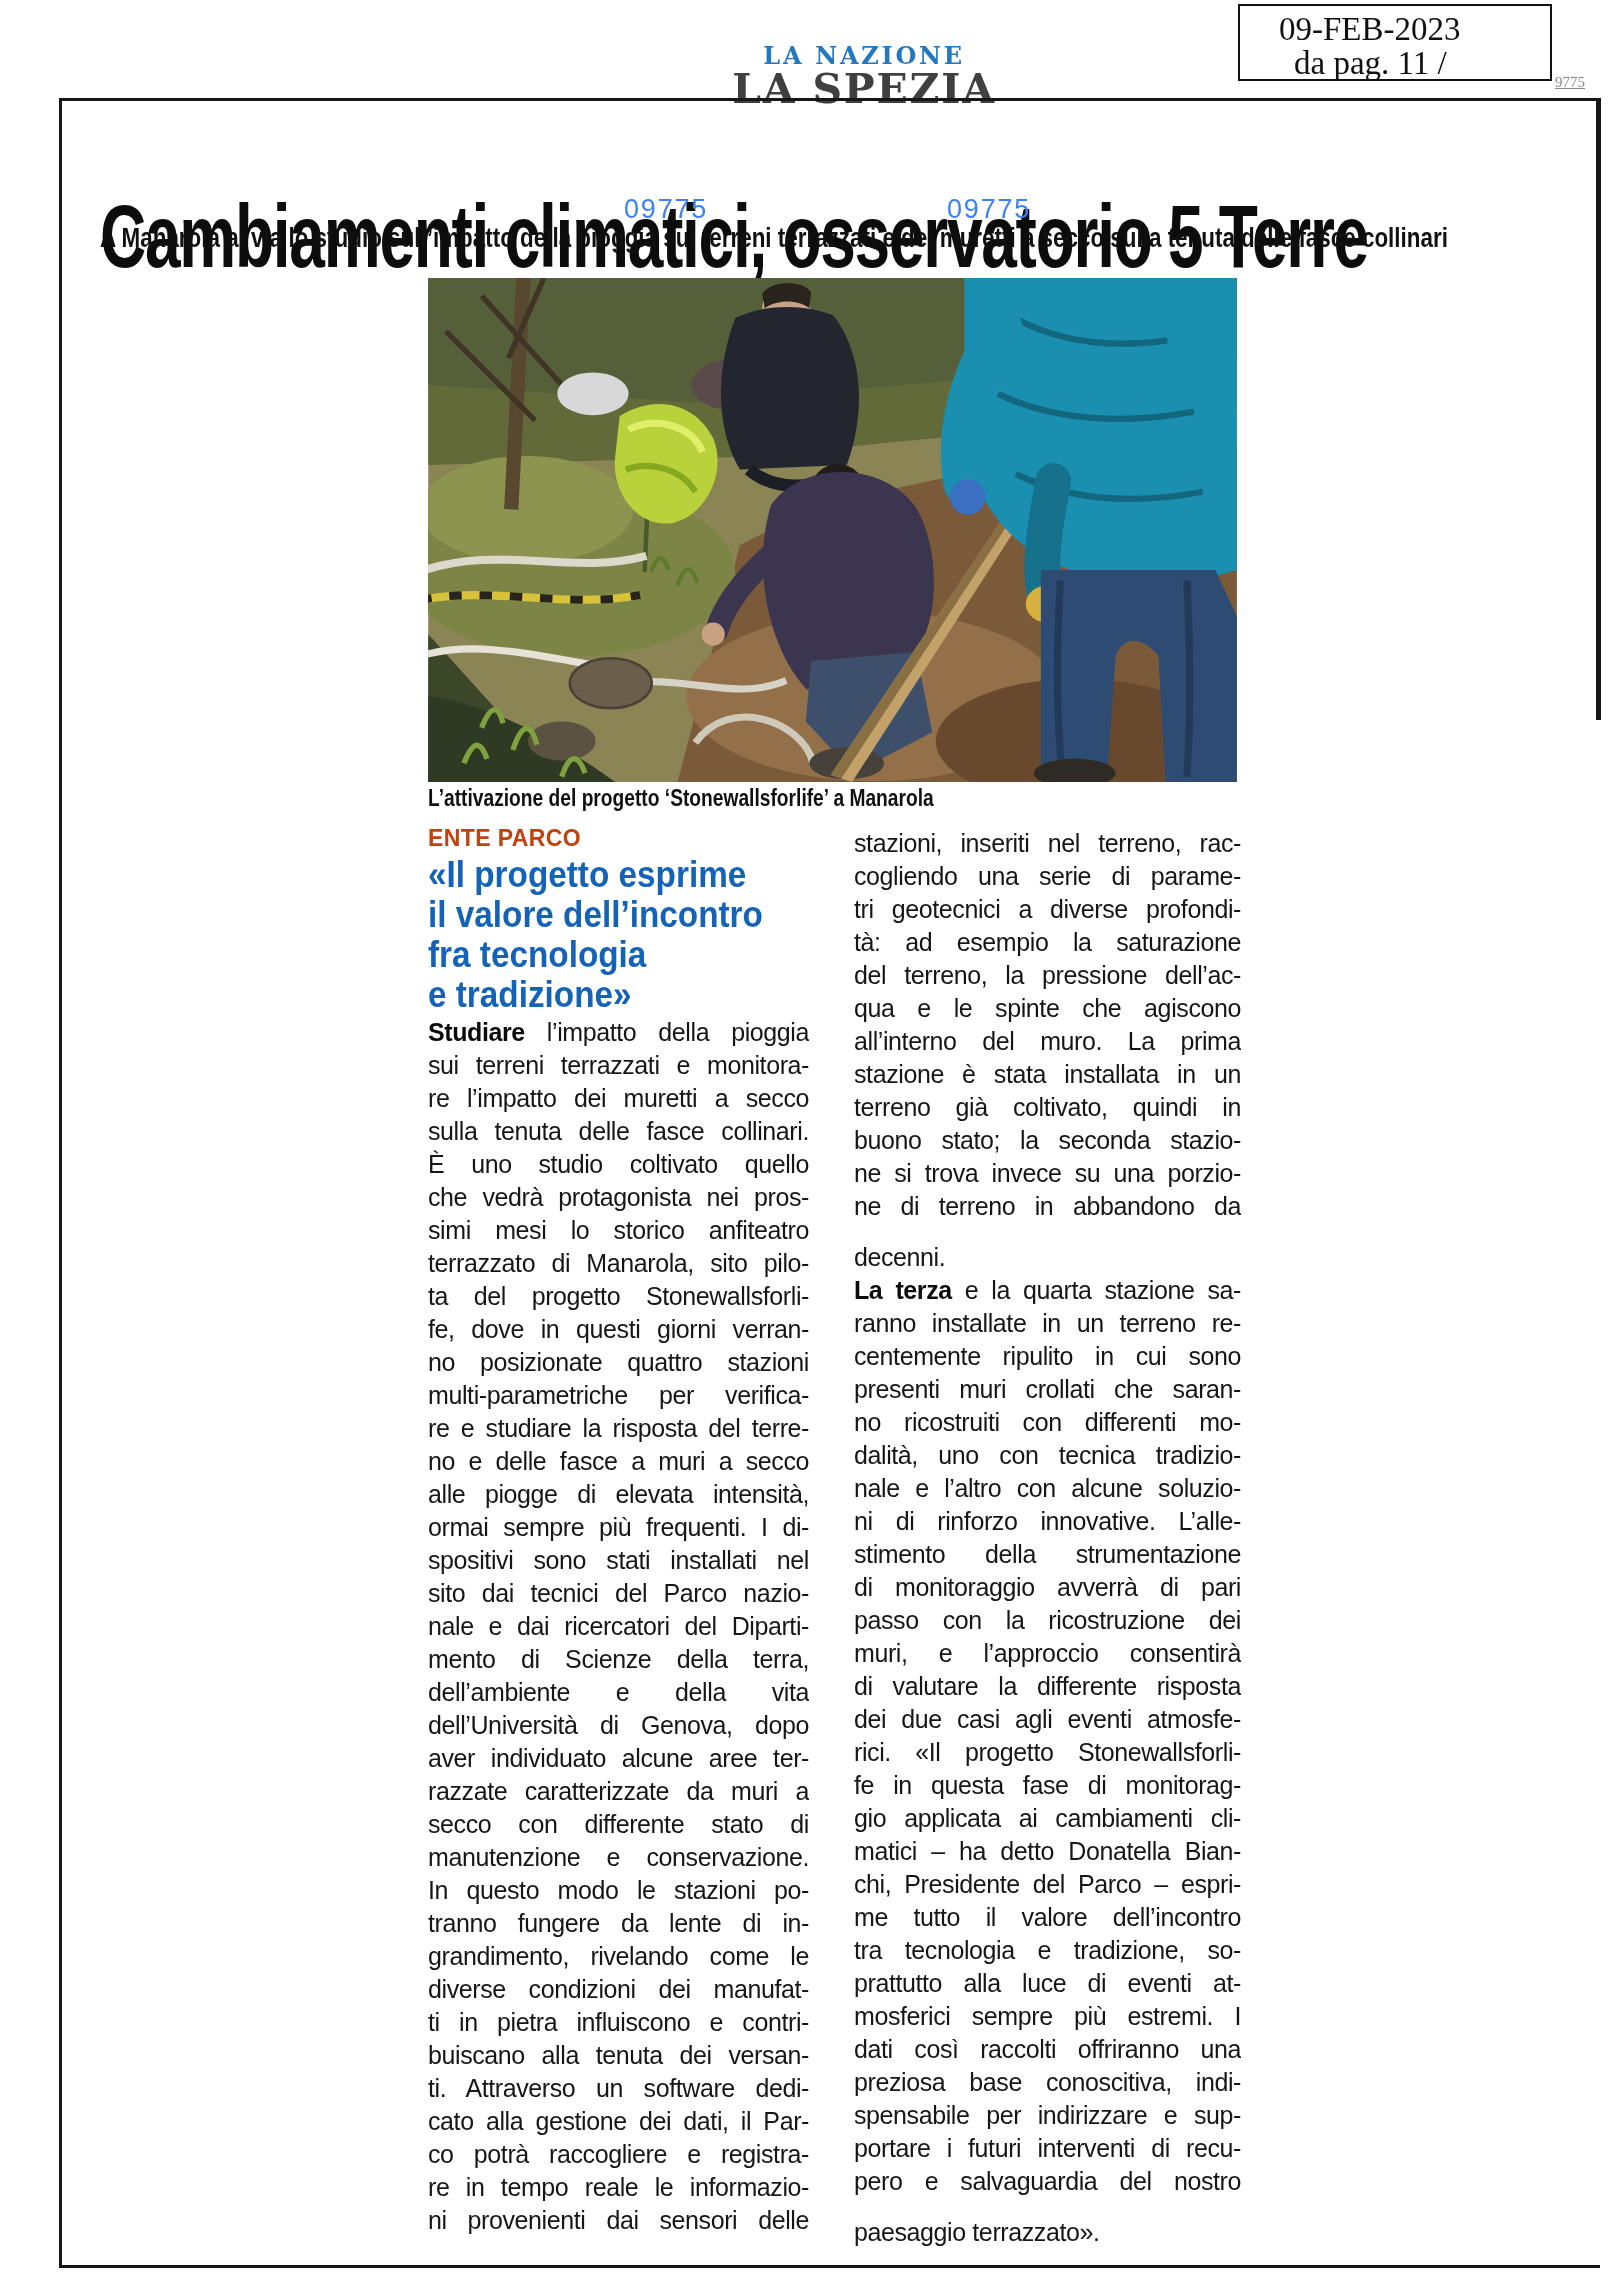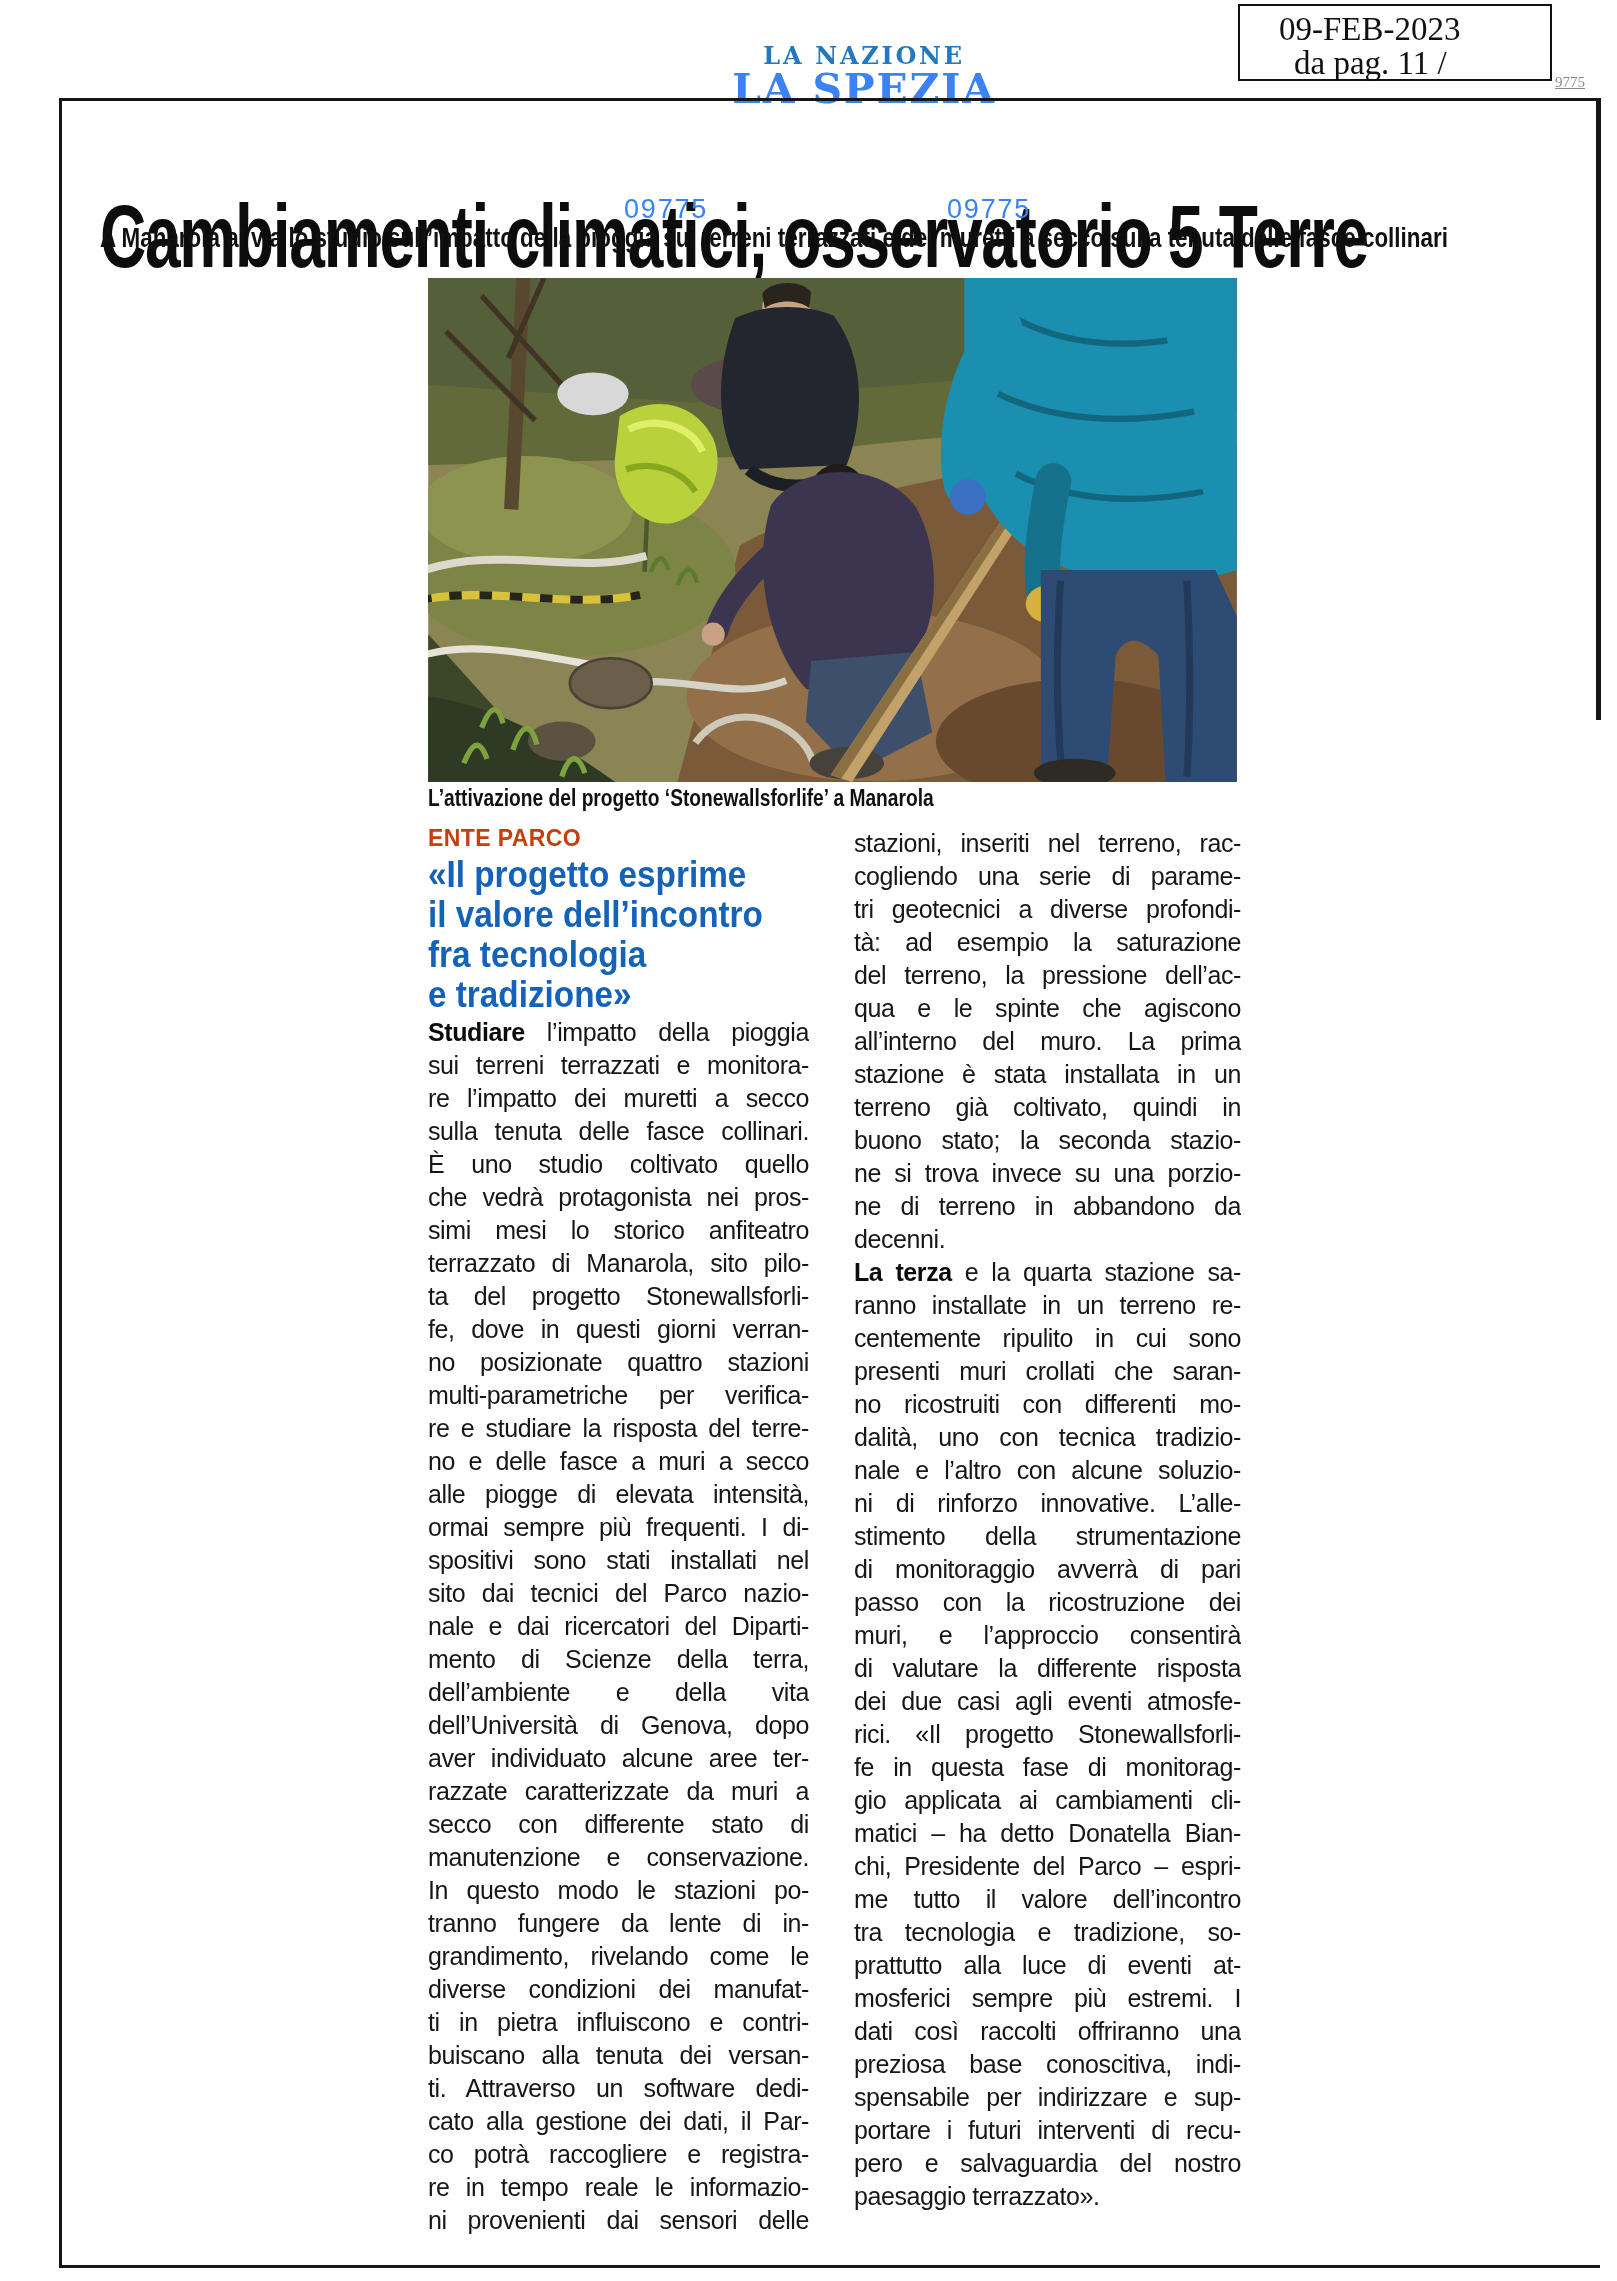--- a/index.html
+++ b/index.html
@@ -44,31 +44,31 @@
   .kicker{position:absolute;left:428px;top:825px;font-size:23px;font-weight:bold;
           letter-spacing:0.4px;color:#c2410c;}
   .quote-title{position:absolute;left:428px;top:855px;width:454px;
                transform:scaleX(0.9);transform-origin:left top;}
   .quote-title .t-line{font-size:37px;line-height:40px;font-weight:bold;height:40px;
                        text-align:left;overflow:hidden;}
   .colL{position:absolute;left:428px;top:1016px;width:381px;}
   .colR{position:absolute;left:854px;top:827px;width:387px;}
   .body-line{font-size:25px;letter-spacing:-0.4px;height:33px;line-height:33px;
              overflow:hidden;text-align:justify;text-align-last:justify;color:#161616;}
-  .body-line.no-just{text-align-last:left;}
+  .body-line.no-just{text-align-last:left;margin-top:18px;}
   .body-line strong{font-weight:bold;color:#0b0b0b;}
 </style>
 </head>
 <body>
 
 <div class="sheet">
 
   <div class="masthead">
     <div class="m1" style="color:#2478bd">LA NAZIONE</div>
-    <div class="m2" style="color:#3b82f6">LA SPEZIA</div>
+    <div class="m2" style="color:#404040">LA SPEZIA</div>
   </div>
 
   <div class="datebox">
     <div class="d1">09-FEB-2023</div>
     <div class="d2">da pag. 11 /</div>
   </div>
   <div class="doccode">9775</div>
 
   <div class="artbox"></div>
   <div class="right-rule"></div>

